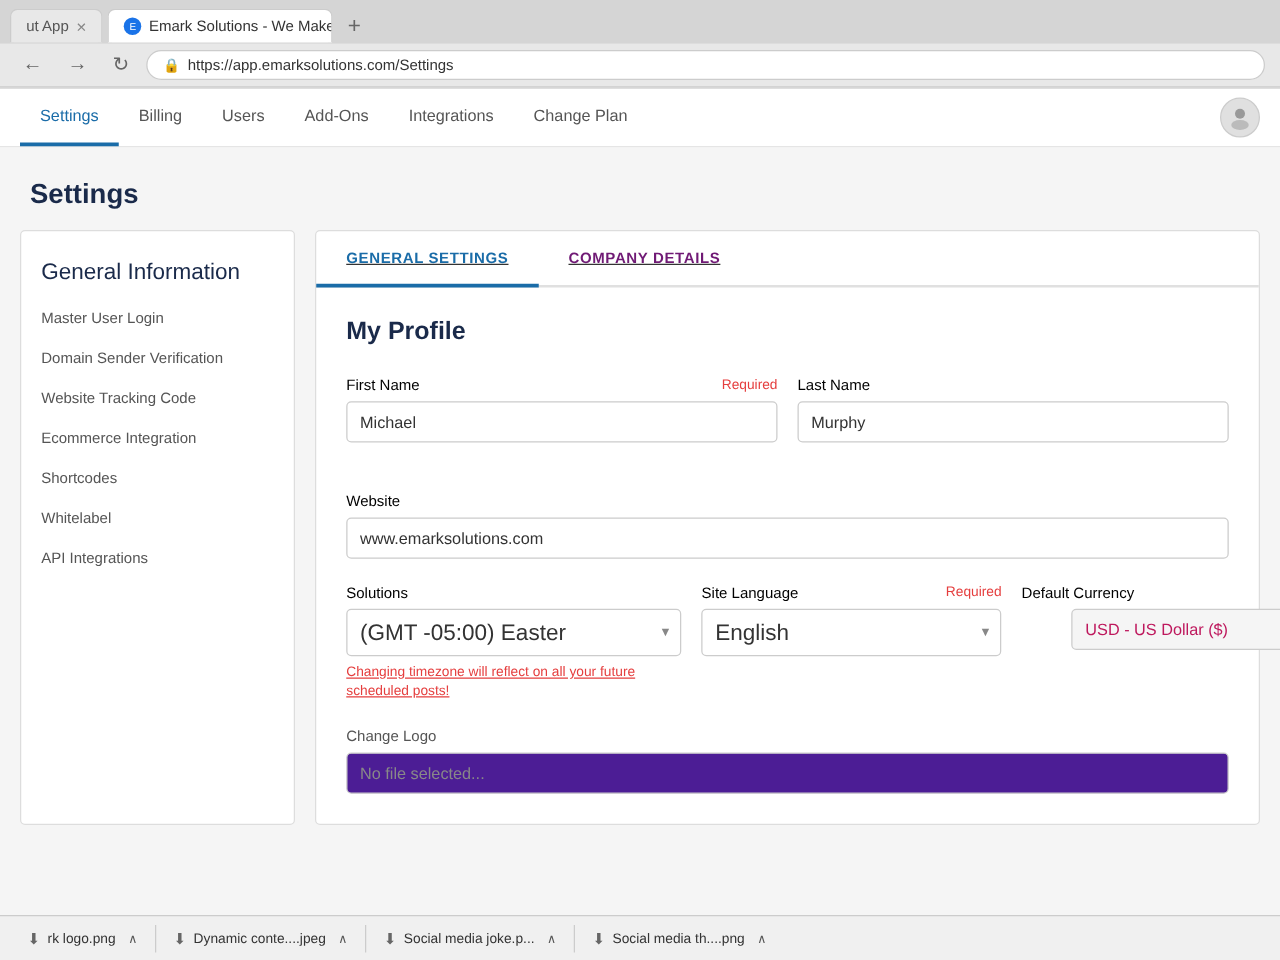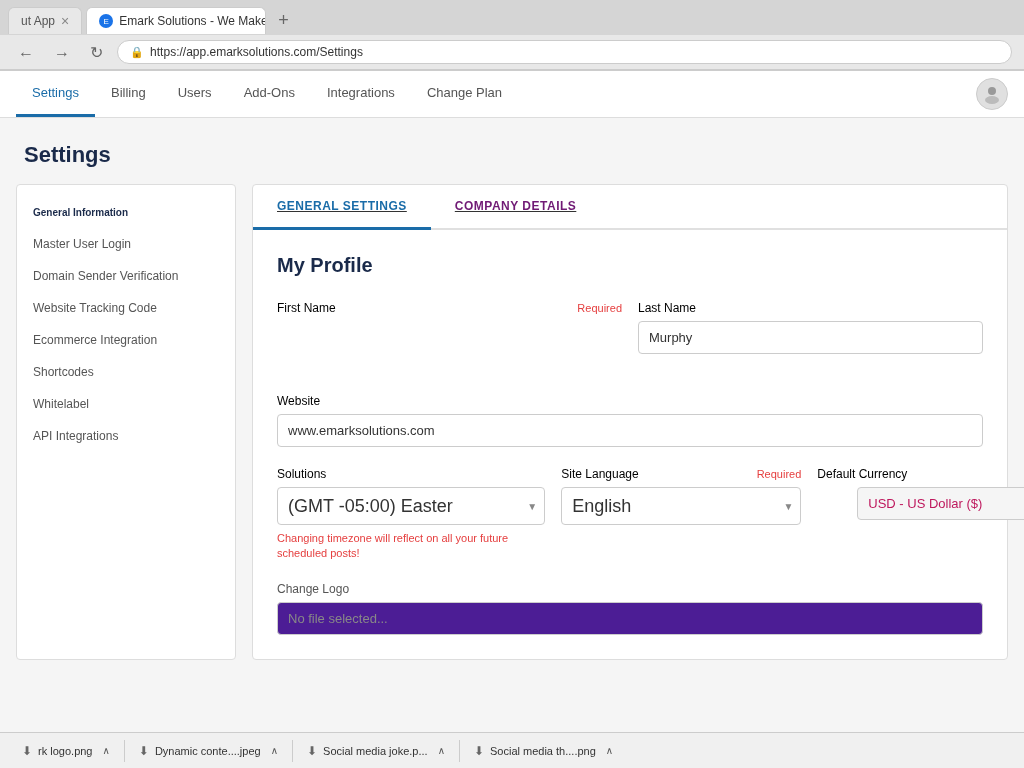--- a/index.html
+++ b/index.html
@@ -26,21 +26,21 @@
     .avatar-btn { margin-left: auto; width: 32px; height: 32px; border-radius: 50%; background: #e0e0e0; border: 1px solid #ccc; display: flex; align-items: center; justify-content: center; cursor: pointer; overflow: hidden; }
 
     
     .page-container { background: #f5f5f5; min-height: calc(768px - 130px); }
     .page-title { padding: 24px 24px 16px; font-size: 22px; font-weight: 600; color: #1a2a4a; background: #f5f5f5; }
 
     .content-area { display: flex; padding: 0 16px 16px; gap: 16px; }
 
     
     .sidebar { background: #fff; border: 1px solid #ddd; border-radius: 4px; width: 220px; flex-shrink: 0; padding: 12px 0; }
-    .sidebar-section-title { padding: 10px 16px; font-size: 10px; font-weight: 700; color: #1a2a4a; }
+    .sidebar-section-title { padding: 10px 16px; font-size: 18px; font-weight: 400; color: #1a2a4a; }
     .sidebar-item { padding: 9px 16px; font-size: 12px; color: #555; cursor: pointer; }
 
     
     .main-content { flex: 1; background: #fff; border: 1px solid #ddd; border-radius: 4px; min-height: 460px; }
 
     .tabs-header { display: flex; border-bottom: 2px solid #e0e0e0; text-decoration: underline; }
     .tab-btn { padding: 14px 24px; font-size: 12px; font-weight: 600; color: #701a75; cursor: pointer; letter-spacing: 0.5px; border-bottom: 3px solid transparent; margin-bottom: -2px; }
     .tab-btn.active { color: #1a6ca8; border-bottom: 3px solid #1a6ca8; }
 
     .tab-content { padding: 24px; }
@@ -56,21 +56,21 @@
 
     .three-col { display: flex; gap: 16px; margin-bottom: 8px; }
     .col-timezone { flex: 0 0 38%; }
     .col-language { flex: 0 0 34%; }
     .col-currency { flex: 0 0 28%; }
 
     .select-wrapper { position: relative; }
     .form-select { width: 100%; border: 1px solid #ccc; border-radius: 4px; padding: 8px 28px 8px 10px; font-size: 18px; color: #333; background: #fff; appearance: none; outline: none; cursor: pointer; }
     .select-arrow { position: absolute; right: 8px; top: 50%; transform: translateY(-50%); color: #888; font-size: 10px; pointer-events: none; }
 
-    .tz-warning { font-size: 11px; color: #e53e3e; margin-top: 6px; line-height: 1.4; }
+    .tz-warning { font-size: 11px; color: #e53e3e; margin-top: 6px; line-height: 1.4; text-decoration: underline; }
 
     .logo-section { margin-top: 20px; }
     .logo-label { font-size: 12px; color: #555; font-weight: 500; margin-bottom: 6px; }
     .file-input-display { border: 1px solid #ccc; border-radius: 4px; padding: 8px 10px; font-size: 13px; color: #888; background: #4c1d95; width: 100%; }
 
     
     .bottom-bar { position: fixed; bottom: 0; left: 0; right: 0; background: #f0f0f0; border-top: 1px solid #ccc; display: flex; align-items: center; gap: 0; height: 36px; padding: 0 8px; }
     .bottom-item { display: flex; align-items: center; gap: 6px; padding: 4px 14px; border-right: 1px solid #ccc; font-size: 11px; color: #333; white-space: nowrap; }
     .bottom-item:last-child { border-right: none; }
     .bottom-item-icon { color: #666; font-size: 12px; }
@@ -143,20 +143,21 @@
 
       <div class="tab-content">
         <div class="profile-title">My Profile</div>
 
         <div class="form-row">
           <div class="form-group">
             <div class="label-row">
               <label class="field-label">First Name</label>
               <span class="required-badge">Required</span>
             </div>
+            <input class="form-input" type="text" value="Michael" style="">
           </div>
           <div class="form-group">
             <div class="label-row">
               <label class="field-label">Last Name</label>
             </div>
             <input class="form-input" type="text" value="Murphy" style="">
           </div>
         </div>
 
         <div class="form-group full" style="margin-bottom: 20px; margin-top: 40px;">

